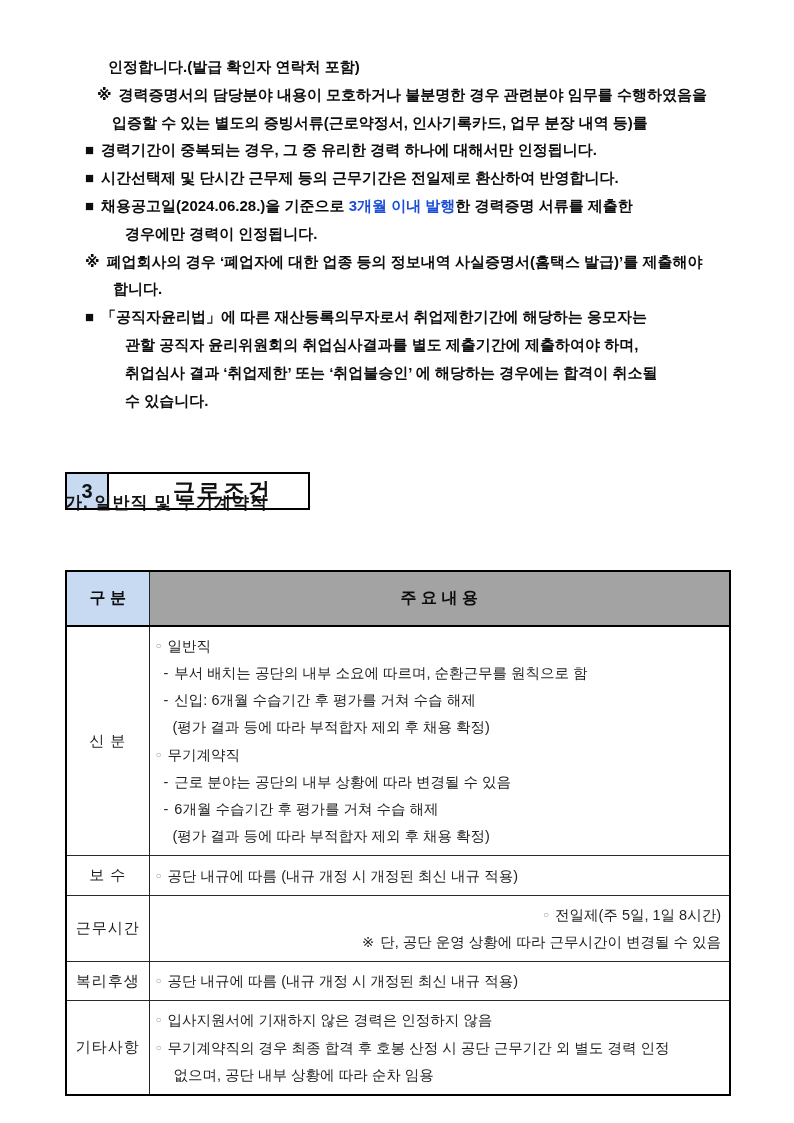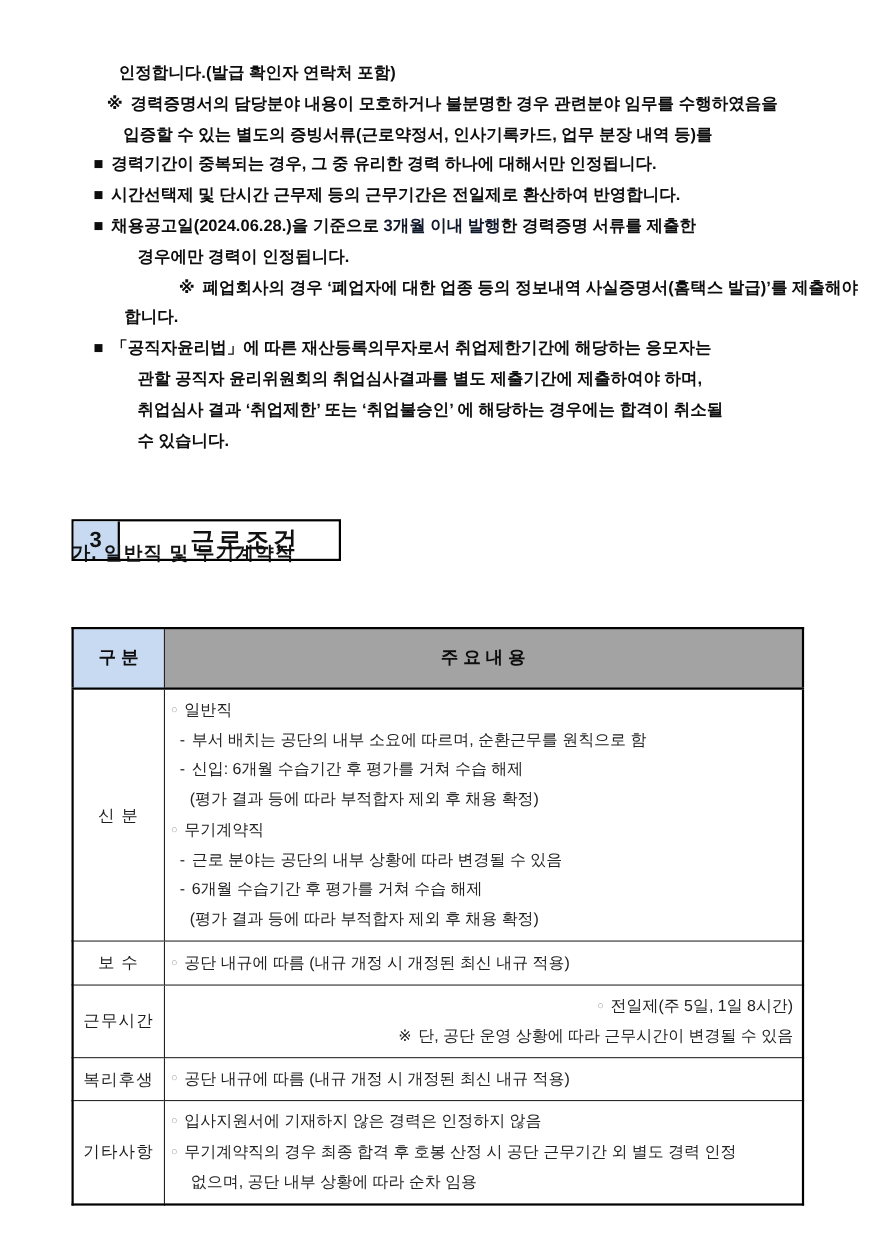--- a/index.html
+++ b/index.html
@@ -17,21 +17,21 @@
     position: absolute; left: 65px; top: 53px; width: 715px;
     font-weight: 700; font-size: 15px; color: #0d0d0d;
   }
   .intro .ln { line-height: 27.8px; white-space: nowrap; }
   
   .i0 { margin-left: 20px; }  
   .i1 { margin-left: 60px; }  
   .i2 { margin-left: 32px; }  
   .i3 { margin-left: 47px; }  
   .i4 { margin-left: 43px; }  
-  .i5 { margin-left: 33px; text-align: right; }  
+  .i5 { margin-left: 20px; }  
   .i6 { margin-left: 48px; }  
   .intro .mk { margin-right: 7px; }
 
   
   .section-header {
     position: absolute; left: 65px; top: 472px; width: 245px; height: 38px;
     border: 2.5px solid #000; display: flex;
   }
   .sec-num {
     width: 42px; border-right: 2px solid #000;
@@ -87,21 +87,21 @@
 <body>
 
 <div class="page">
 
   <div class="intro">
       <div class="ln i4"><span>인정합니다.(발급 확인자 연락처 포함)</span></div>
       <div class="ln i2"><span class="mk">※</span><span>경력증명서의 담당분야 내용이 모호하거나 불분명한 경우 관련분야 임무를 수행하였음을</span></div>
       <div class="ln i3"><span>입증할 수 있는 별도의 증빙서류(근로약정서, 인사기록카드, 업무 분장 내역 등)를</span></div>
       <div class="ln i0"><span class="mk">■</span><span>경력기간이 중복되는 경우, 그 중 유리한 경력 하나에 대해서만 인정됩니다.</span></div>
       <div class="ln i0"><span class="mk">■</span><span>시간선택제 및 단시간 근무제 등의 근무기간은 전일제로 환산하여 반영합니다.</span></div>
-      <div class="ln i0"><span class="mk">■</span><span>채용공고일(2024.06.28.)을 기준으로 </span><span style="color: #0f172a;">3개월 이내 발행</span><span>한 경력증명 서류를 제출한</span></div>
+      <div class="ln i0"><span class="mk">■</span><span>채용공고일(2024.06.28.)을 기준으로 </span><span style="color: #1d4ed8;">3개월 이내 발행</span><span>한 경력증명 서류를 제출한</span></div>
       <div class="ln i1"><span>경우에만 경력이 인정됩니다.</span></div>
       <div class="ln i5"><span class="mk">※</span><span>폐업회사의 경우 ‘폐업자에 대한 업종 등의 정보내역 사실증명서(홈택스 발급)’를 제출해야</span></div>
       <div class="ln i6"><span>합니다.</span></div>
       <div class="ln i0"><span class="mk">■</span><span>「공직자윤리법」에 따른 재산등록의무자로서 취업제한기간에 해당하는 응모자는</span></div>
       <div class="ln i1"><span>관할 공직자 윤리위원회의 취업심사결과를 별도 제출기간에 제출하여야 하며,</span></div>
       <div class="ln i1"><span>취업심사 결과 ‘취업제한’ 또는 ‘취업불승인’ 에 해당하는 경우에는 합격이 취소될</span></div>
       <div class="ln i1"><span>수 있습니다.</span></div>
     </div>
 
   <div class="section-header">

